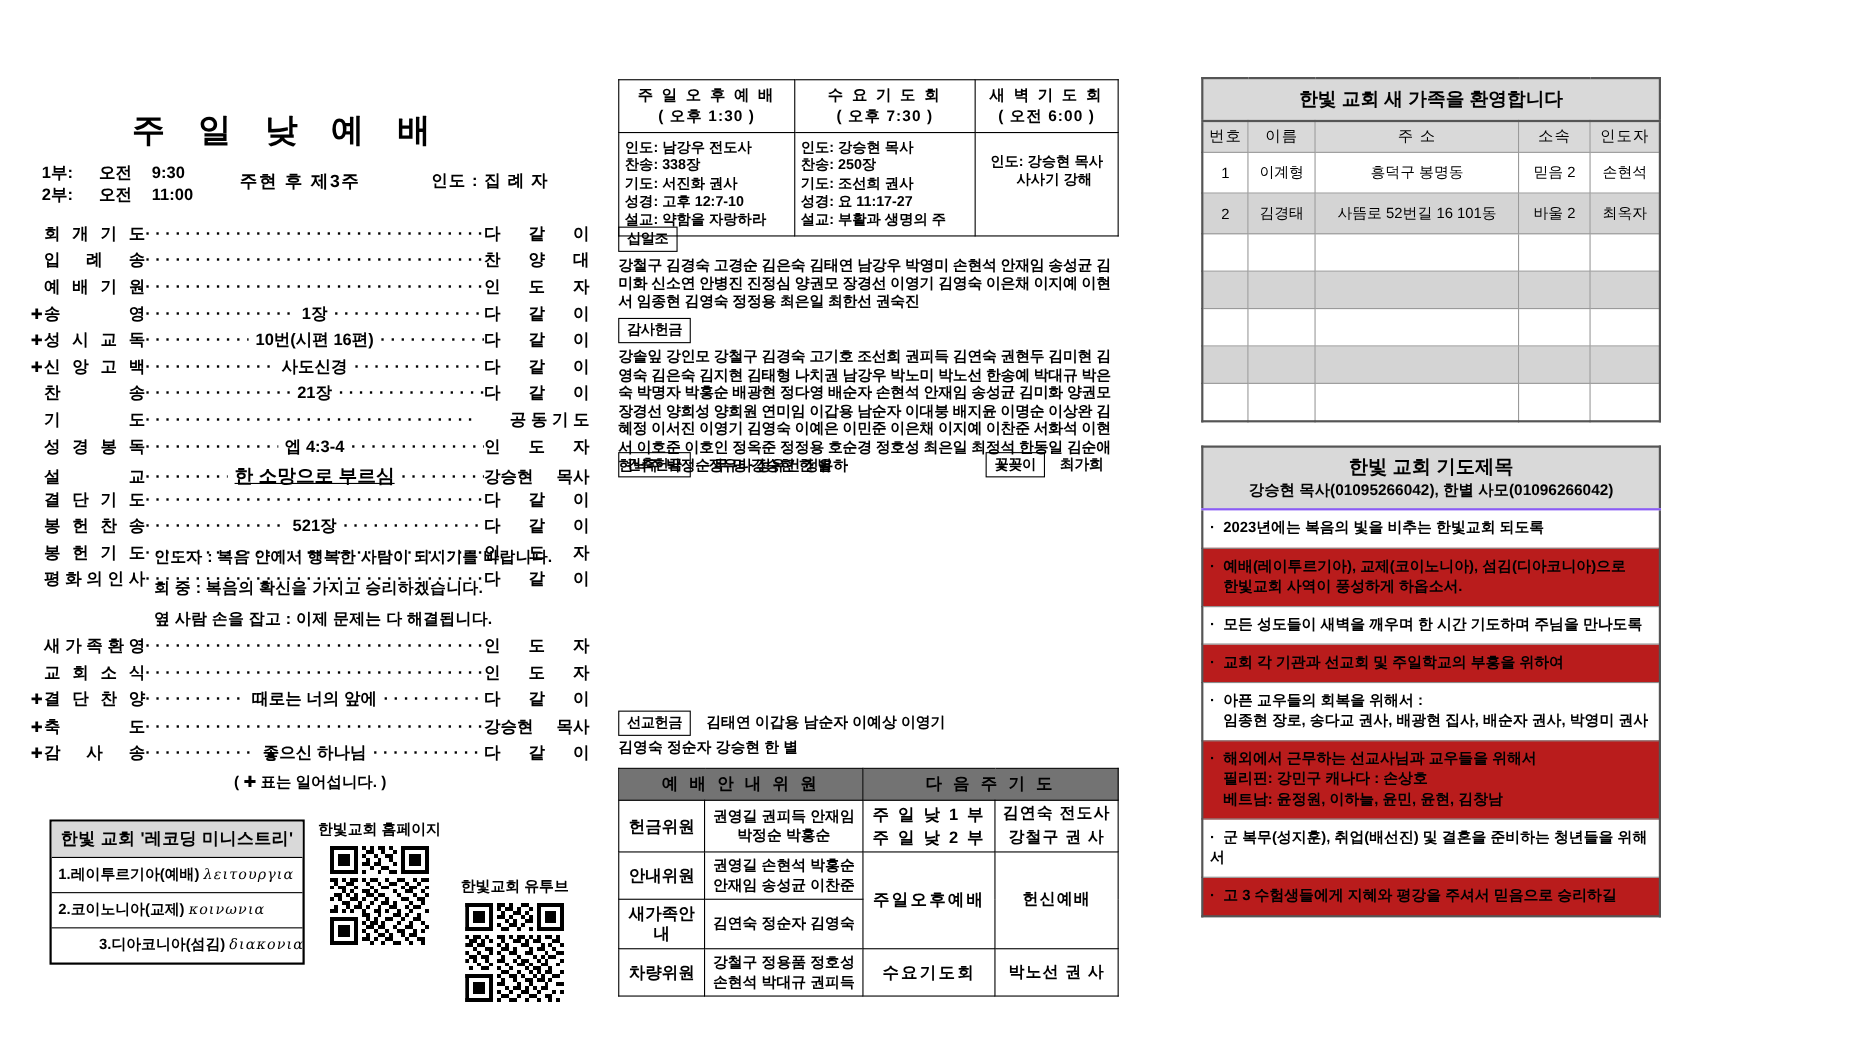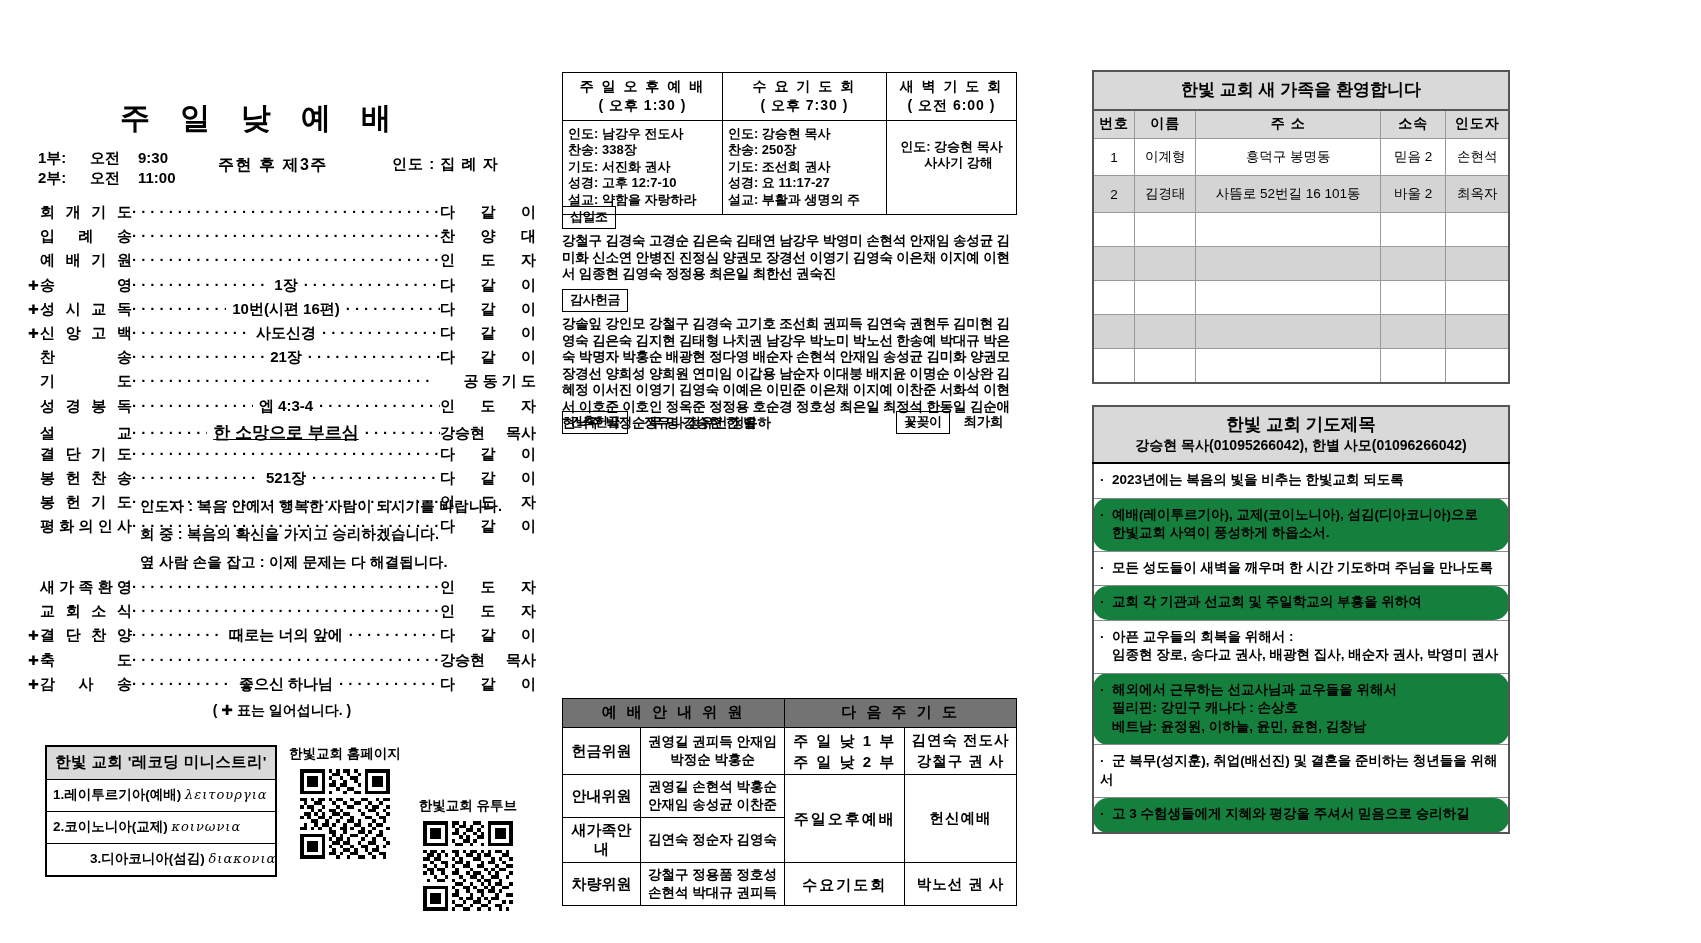--- a/index.html
+++ b/index.html
@@ -130,40 +130,40 @@
   
   #right-column { left: 1090px; top: 0px; width: 611px; height: 943px; }
 
   table.newfam { position: absolute; left: 2px; top: 70px; width: 418px; border-collapse: collapse; border: 2px solid #555; }
   table.newfam td { border: 1px solid #9a9a9a; }
   table.newfam .nf-title {
     background: #d9d9d9; text-align: center; font-size: 17px; font-weight: bold;
     padding: 6px 2px 8px; border-bottom: 2px solid #555;
   }
   table.newfam .nf-th {
-    background: #d9d9d9; text-align: center; font-size: 14px; font-weight: bold;
+    background: #d9d9d9; text-align: center; font-size: 14px; font-weight: normal;
     padding: 4px 2px 5px; letter-spacing: 1px;
   }
   table.newfam .nf-td { text-align: center; font-size: 13.5px; padding: 9px 3px; height: 30px; }
   table.newfam tr.shaded .nf-td { background: #d4d4d4; }
   table.newfam tr.blank .nf-td { height: 30px; }
   .w-no { width: 42px; } .w-name { width: 62px; } .w-addr { width: 188px; }
   .w-grp { width: 66px; } .w-lead { width: 64px; }
 
   #prayer-table { position: absolute; left: 2px; top: 405px; width: 418px; border: 2px solid #555; border-collapse: collapse; }
   #prayer-table .pr-title-cell {
-    background: #d9d9d9; border-bottom: 2px solid #000000; text-align: center; padding: 5px 4px 7px;
+    background: #d9d9d9; border-bottom: 2px solid #8b5cf6; text-align: center; padding: 5px 4px 7px;
   }
   #prayer-table .pr-title { font-size: 17.5px; font-weight: bold; }
   #prayer-table .pr-sub { font-size: 14px; font-weight: bold; margin-top: 1px; }
   #prayer-table td.pr-item {
     font-size: 13.5px; font-weight: bold; padding: 7px 6px 8px; line-height: 18.5px;
     border-bottom: 1px solid #8a8a8a; border-top: none;
   }
-  #prayer-table tr.alt td.pr-item { background: #15803d; border-radius: 15px; }
+  #prayer-table tr.alt td.pr-item { background: #b91c1c; }
   #prayer-table tr:last-child td.pr-item { border-bottom: none; }
   .pr-bullet { display: inline-block; width: 12px; }
   .pr-indent { padding-left: 12px; }
 </style>
 </head>
 <body>
 
 <div class="page">
 
   <div class="col" id="left-column">
@@ -732,20 +732,27 @@
 
     <div id="flower-block">
       <div class="inline">
         <span class="tag">꽃꽂이</span>
         <span class="names">최가희</span>
       </div>
     </div>
 
 
 
+    <div id="mission-block">
+      <div class="inline">
+        <span class="tag">선교헌금</span>
+        <span class="names2">김태연 이갑용 남순자 이예상 이영기</span>
+      </div>
+      <div class="names2">김영숙 정순자 강승현 한  별</div>
+    </div>
 
     <table class="duty">
       <tbody>
           <tr>
         <td class="duty-head" colspan="2">예 배 안 내 위 원</td>
         <td class="duty-head" colspan="2">다 음 주 기 도</td>
       </tr>
       <tr>
         <td class="d-role">헌금위원</td>
         <td class="d-people" id="duty-people-0">

